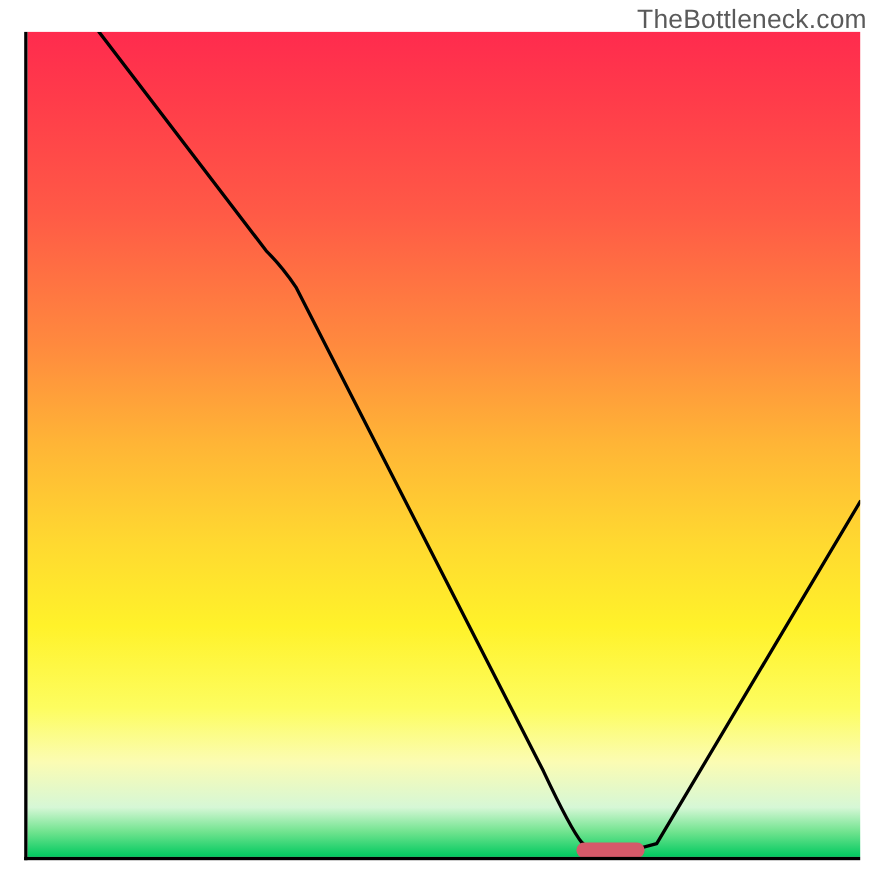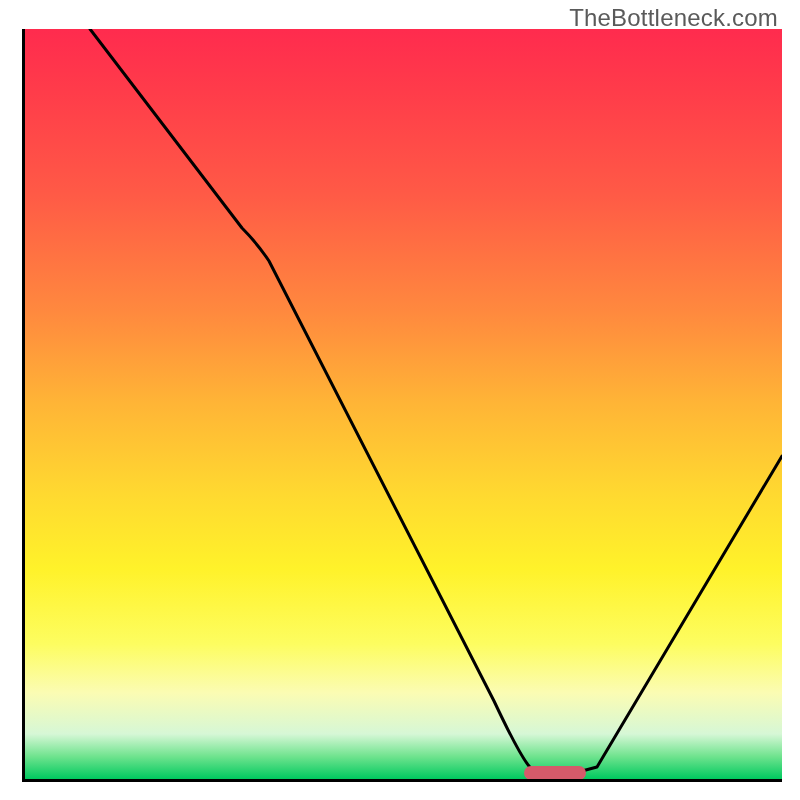--- a/index.html
+++ b/index.html
@@ -11,21 +11,21 @@
     font-family: Arial, Helvetica, sans-serif;
   }
   .container {
     position: relative;
     width: 800px;
     height: 800px;
   }
   .watermark {
     position: absolute;
     top: 4px;
-    right: 22px;
+    right: 12px;
     font-size: 24px;
     color: #5a5a5a;
     font-weight: 500;
     letter-spacing: 0.2px;
   }
   .plot-area {
     position: absolute;
     left: 22px;
     top: 29px;
     width: 760px;

